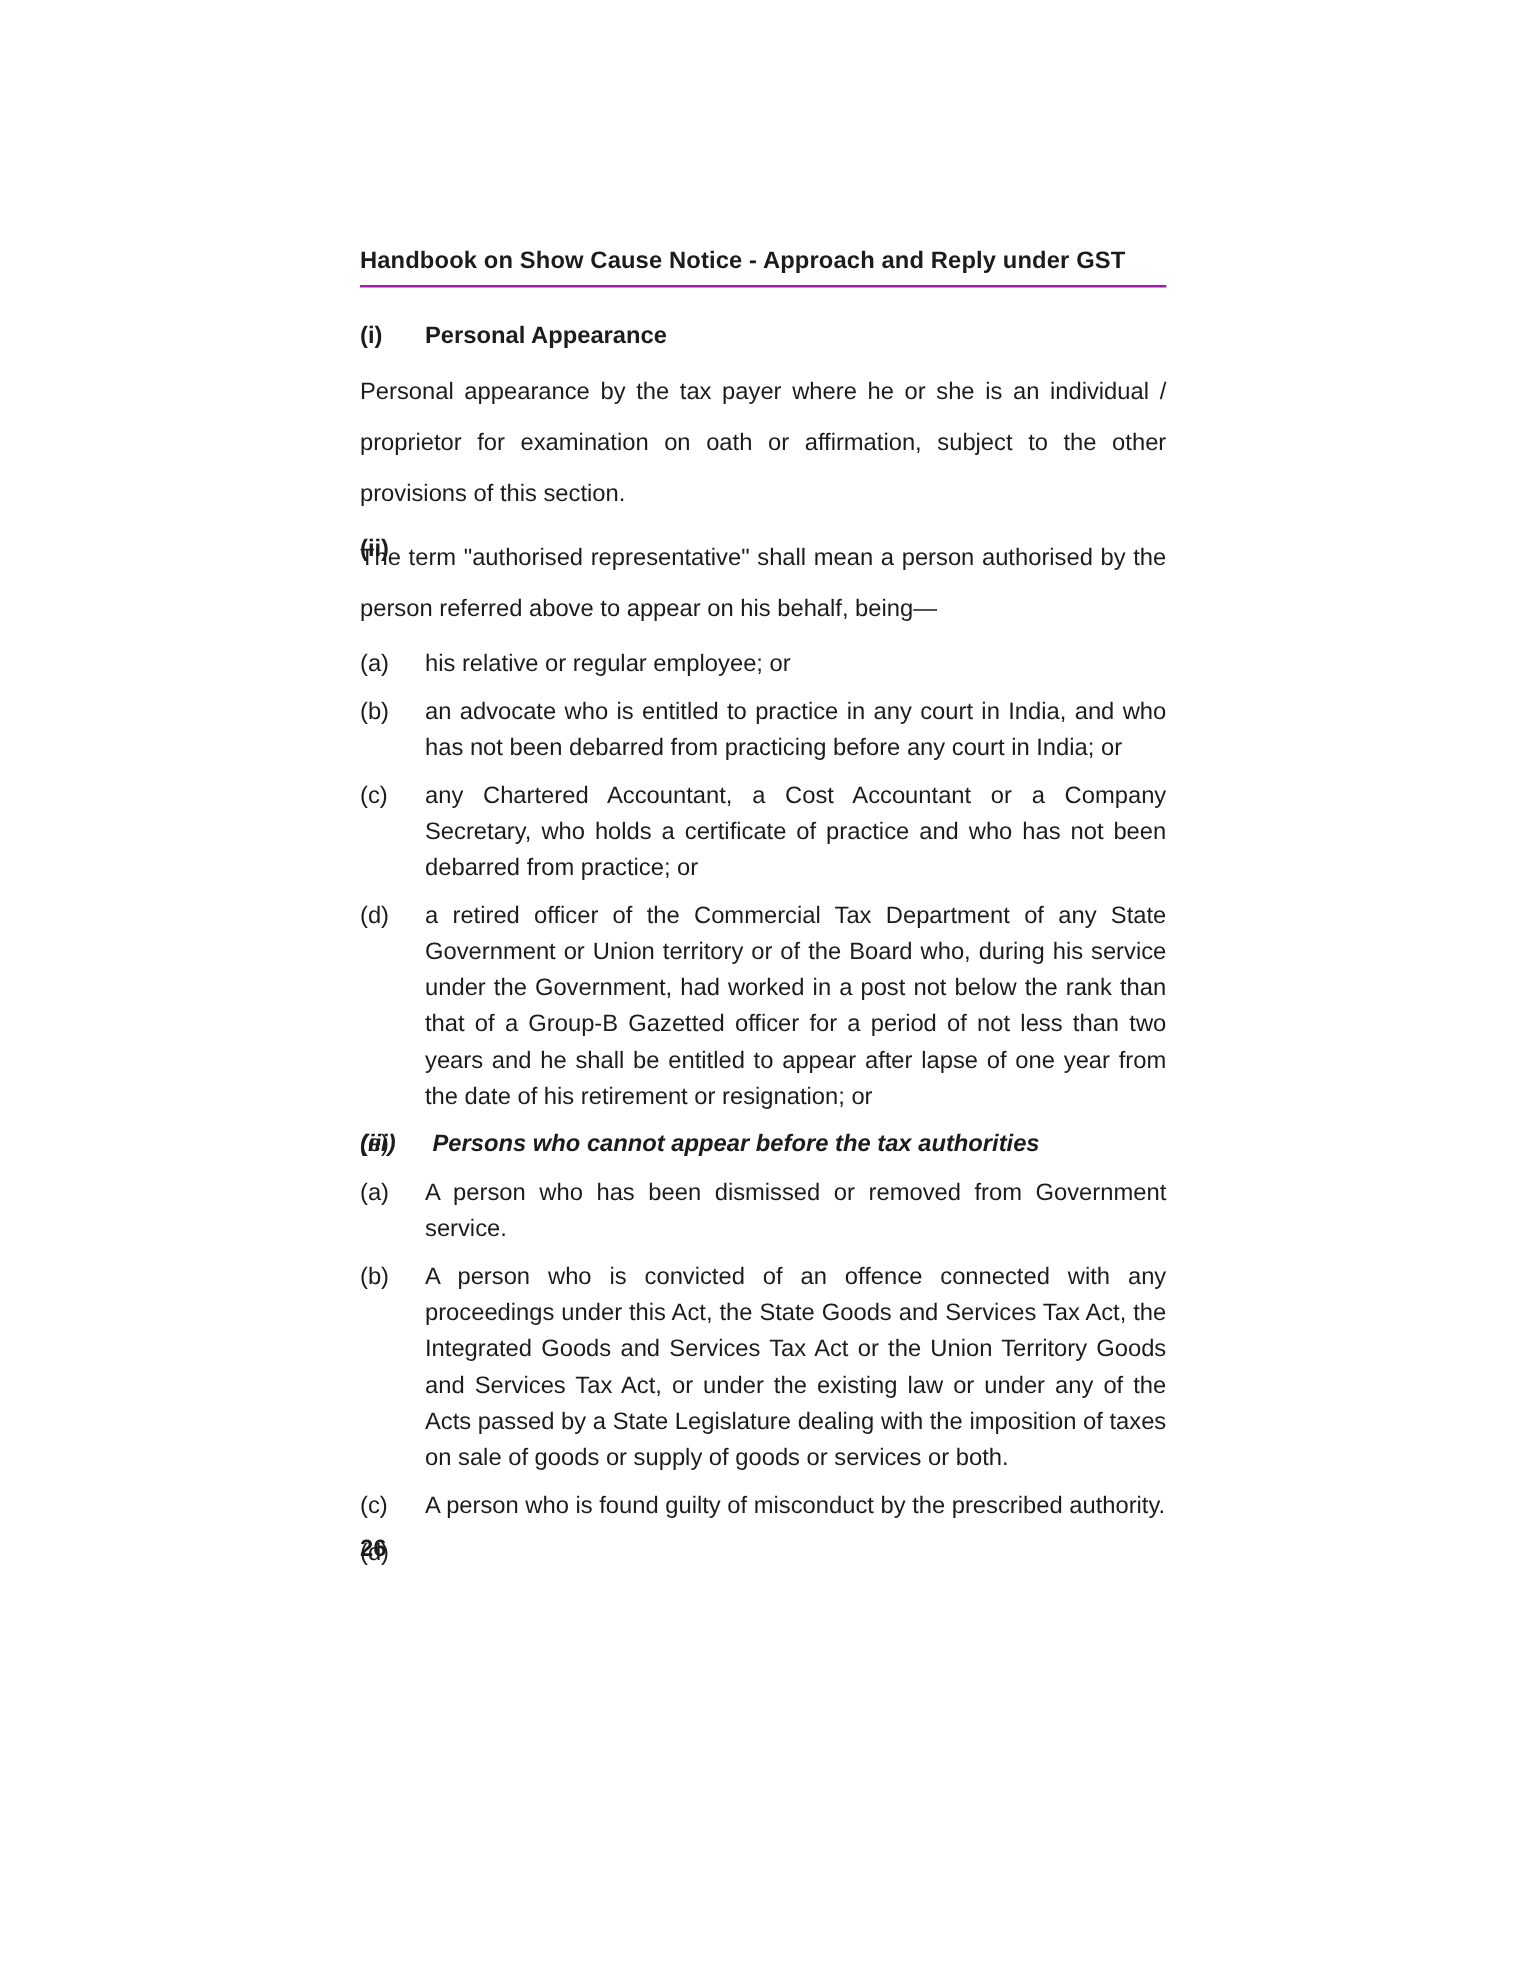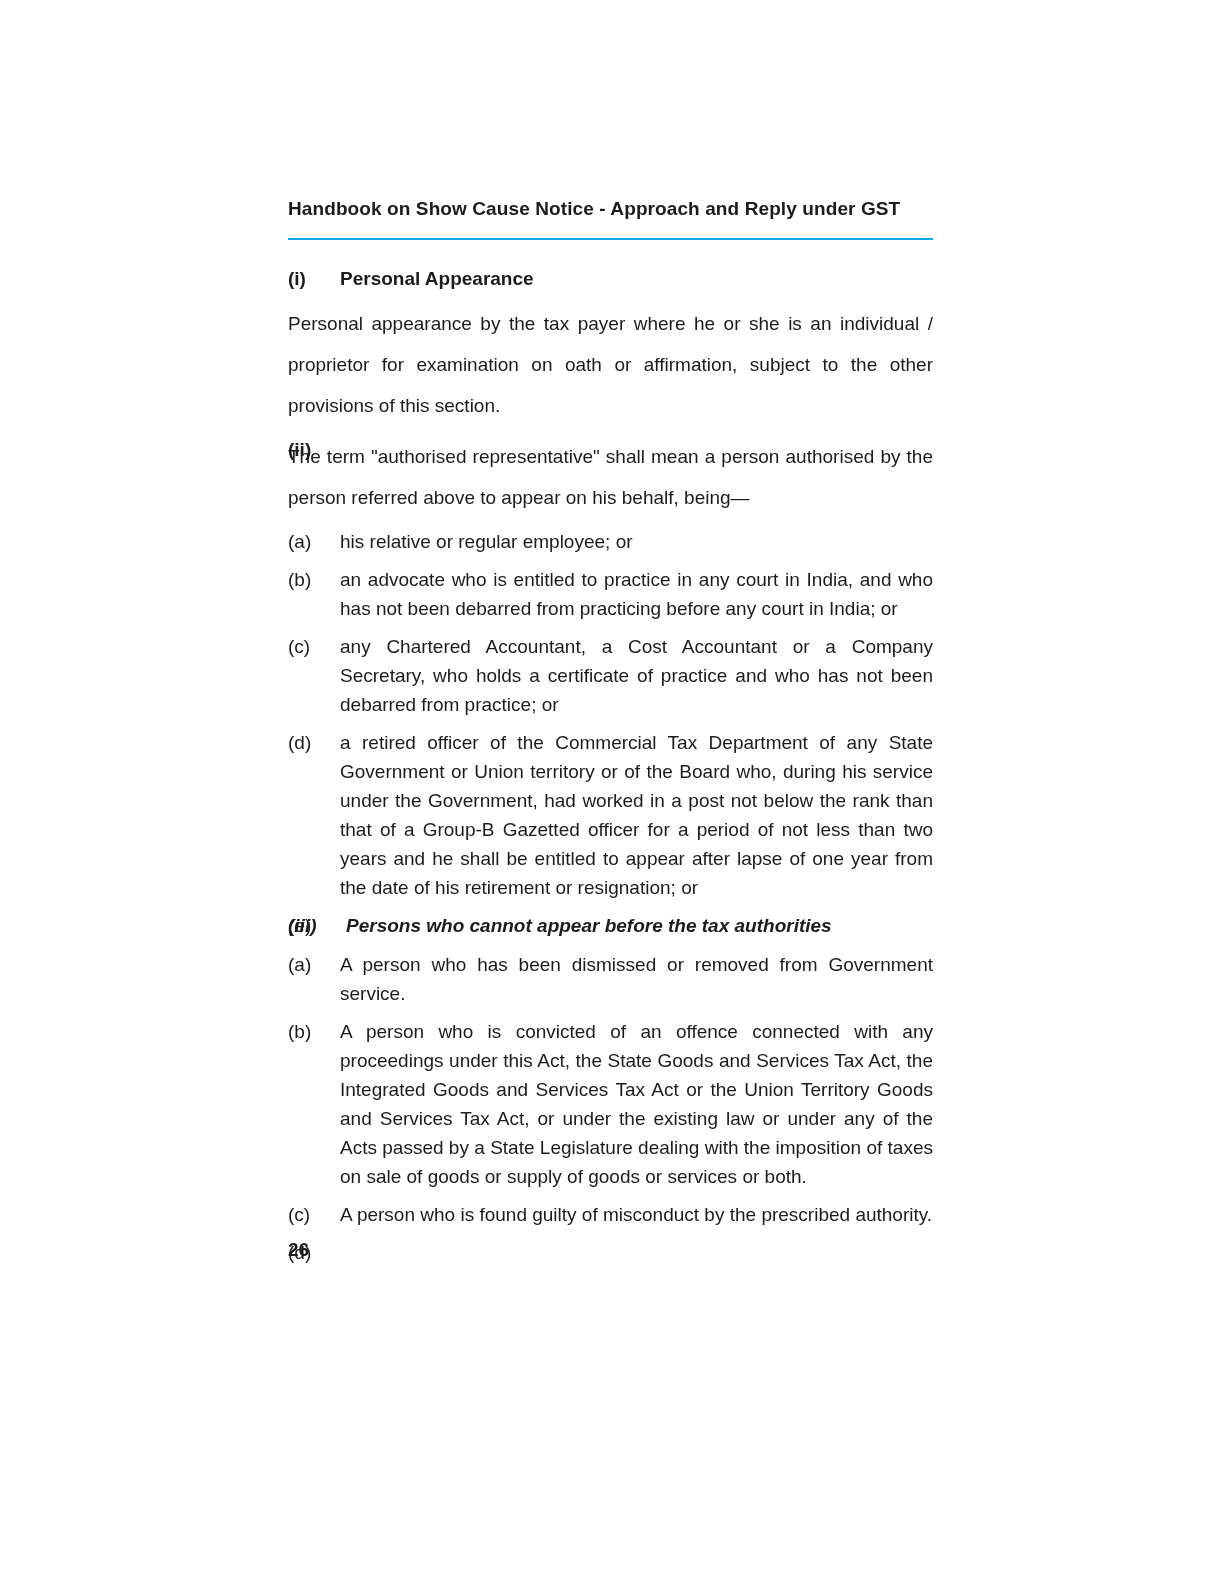--- a/index.html
+++ b/index.html
@@ -14,22 +14,22 @@
   .page {
     position: absolute;
     top: 196px;
     left: 288px;
     width: 645px;
   }
   .header-title {
     font-size: 19px;
     font-weight: bold;
     line-height: 26px;
-    padding-bottom: 16px;
-    border-bottom: 2px solid #0ea5e9;
+    padding-bottom: 6px;
+    border-bottom: 2px solid #a21caf;
     margin-bottom: 24px;
     letter-spacing: 0.1px;
   }
   .sec-heading {
     font-size: 19px;
     font-weight: bold;
     line-height: 29px;
     margin-top: 4px;
     margin-bottom: 10px;
     position: relative;

